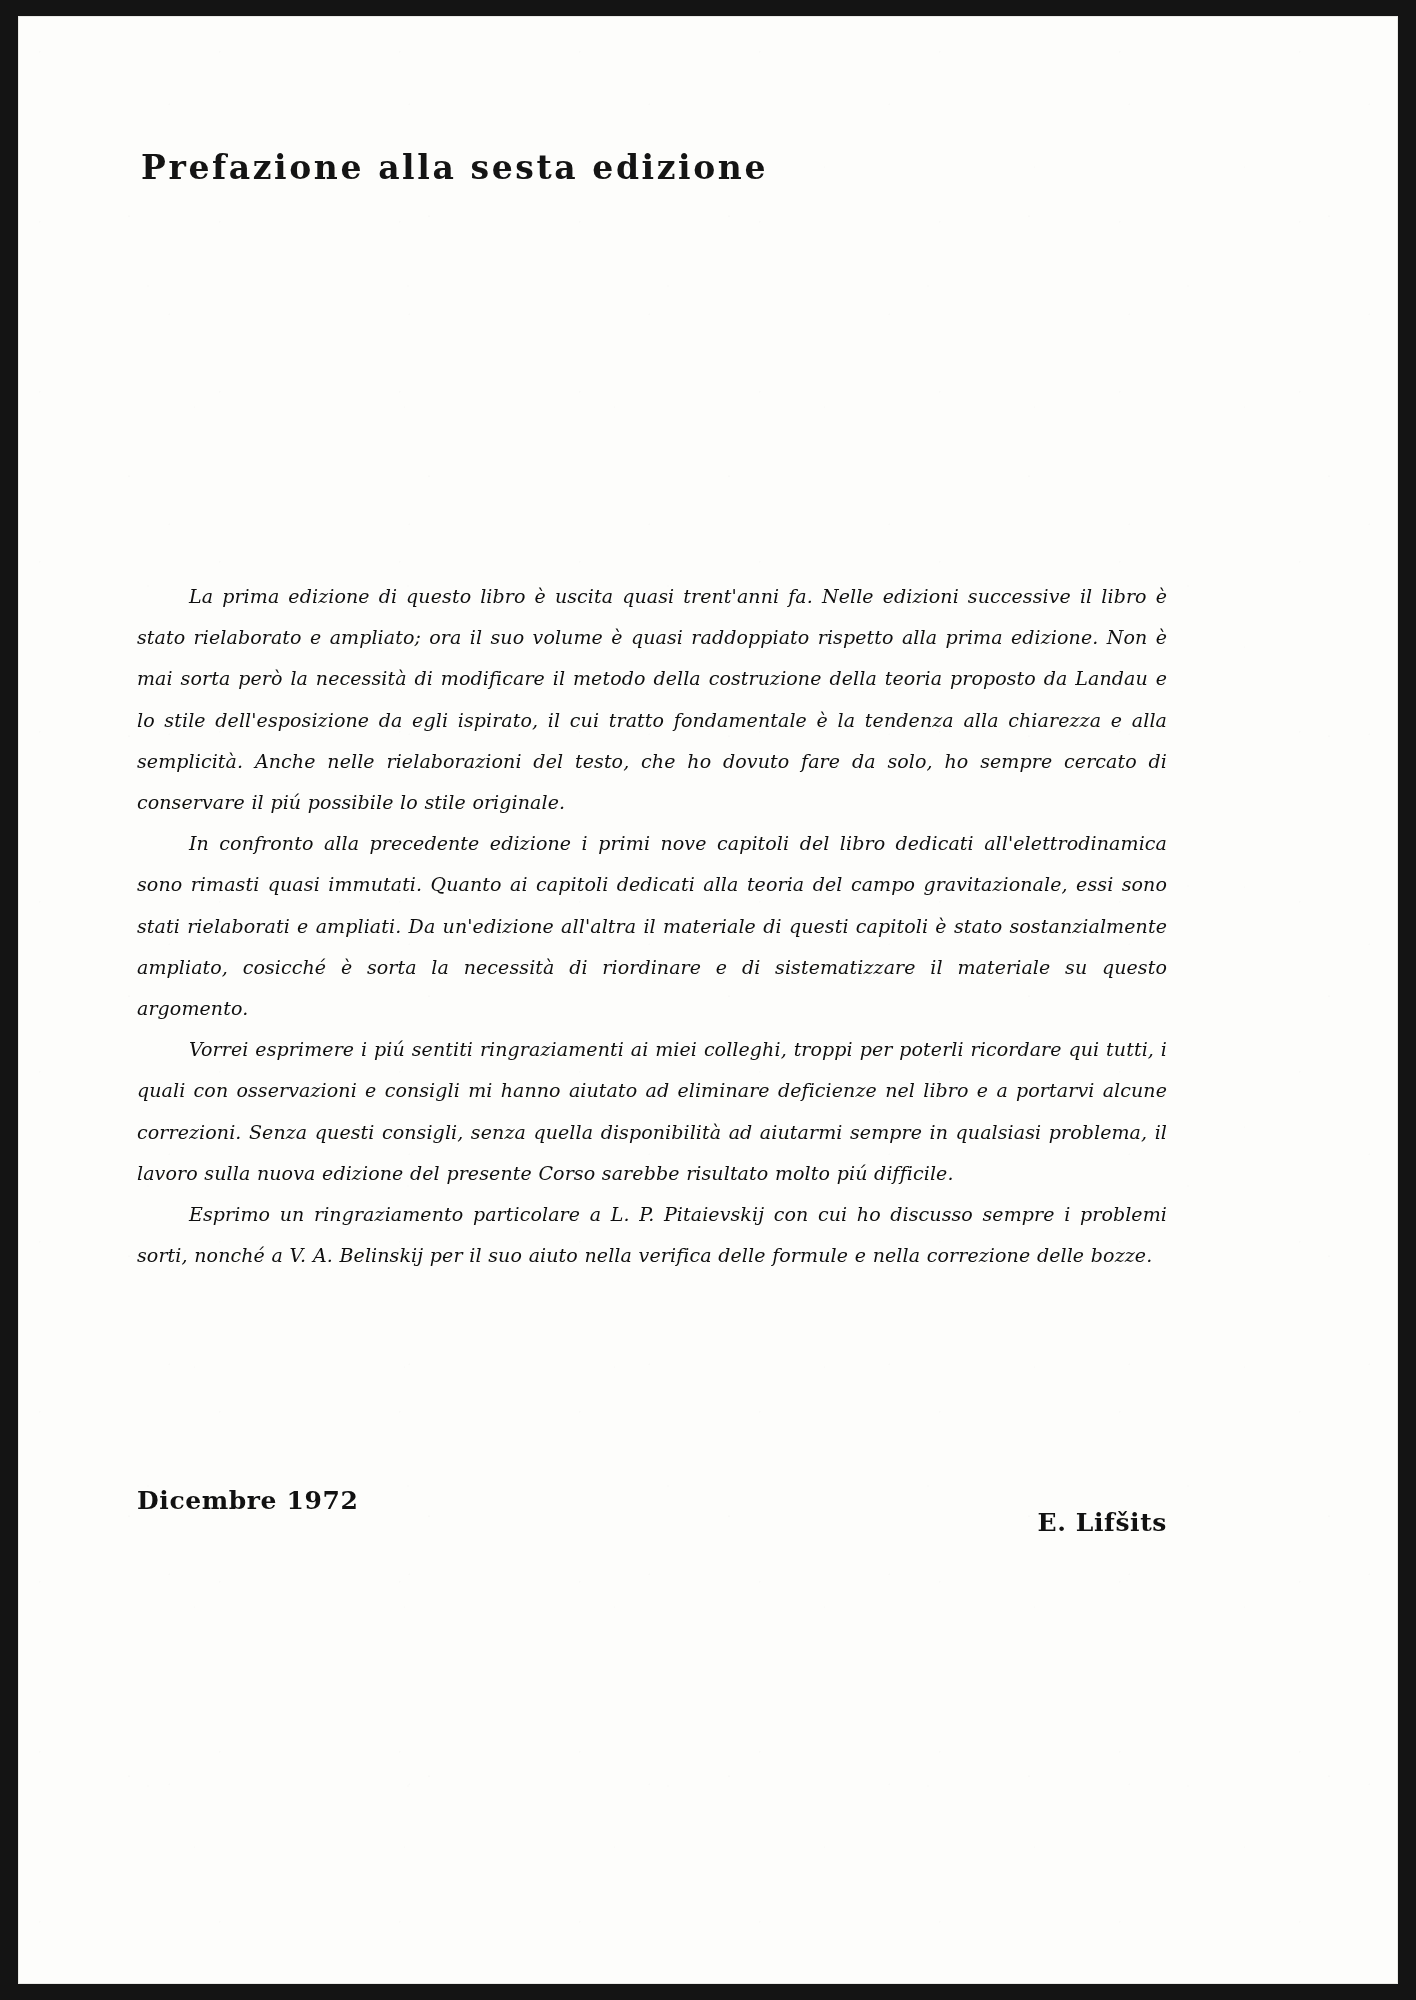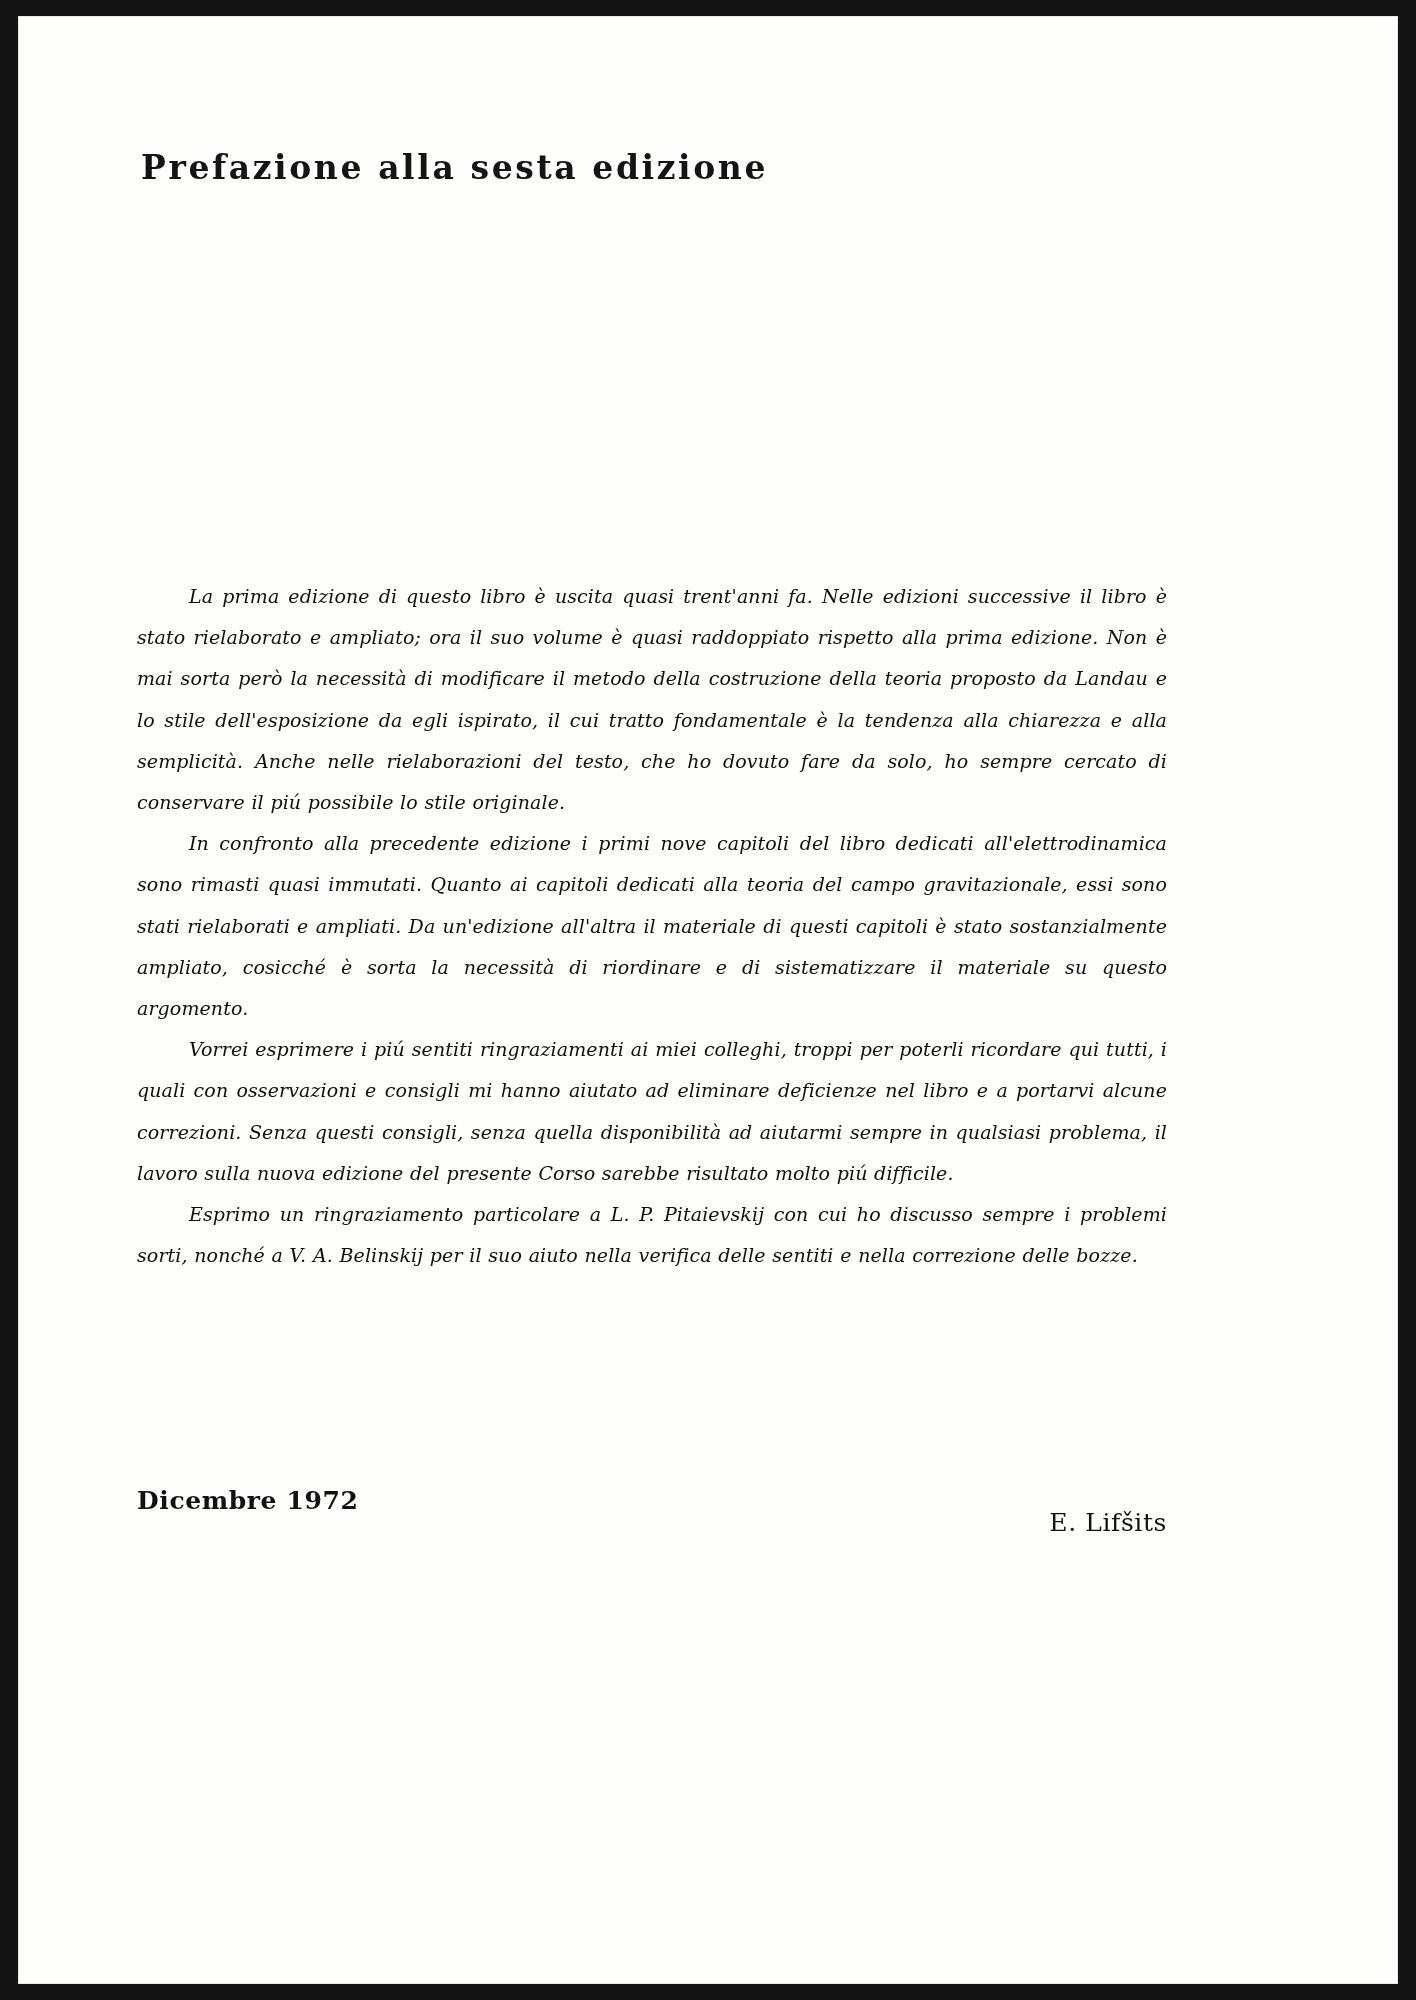--- a/index.html
+++ b/index.html
@@ -114,21 +114,21 @@
     color: #111;
     letter-spacing: 0.6px;
     white-space: nowrap;
   }
   .sig-author {
     position: absolute;
     right: 0;
     top: 22px;
     font-family: "DejaVu Serif", "Liberation Serif", serif;
     font-size: 25px;
-    font-weight: 400;
+    font-weight: 700;
     color: #111;
     letter-spacing: 0.6px;
     white-space: nowrap;
   }
 </style>
 </head>
 <body>
 
 <div class="scan-frame"></div>
 
@@ -136,21 +136,21 @@
   <div class="paper-noise"></div>
 
   <div class="content">
 
     <h1 class="page-title">Prefazione alla sesta edizione</h1>
 
     <div class="body-block">
       <p class="para">La prima edizione di questo libro è uscita quasi trent'anni fa. Nelle edizioni successive il libro è stato rielaborato e ampliato; ora il suo volume è quasi raddoppiato rispetto alla prima edizione. Non è mai sorta però la necessità di modificare il metodo della costruzione della teoria proposto da Landau e lo stile dell'esposizione da egli ispirato, il cui tratto fondamentale è la tendenza alla chiarezza e alla semplicità. Anche nelle rielaborazioni del testo, che ho dovuto fare da solo, ho sempre cercato di conservare il piú possibile lo stile originale.</p>
       <p class="para">In confronto alla precedente edizione i primi nove capitoli del libro dedicati all'elettrodinamica sono rimasti quasi immutati. Quanto ai capitoli dedicati alla teoria del campo gravitazionale, essi sono stati rielaborati e ampliati. Da un'edizione all'altra il materiale di questi capitoli è stato sostanzialmente ampliato, cosicché è sorta la necessità di riordinare e di sistematizzare il materiale su questo argomento.</p>
       <p class="para">Vorrei esprimere i piú sentiti ringraziamenti ai miei colleghi, troppi per poterli ricordare qui tutti, i quali con osservazioni e consigli mi hanno aiutato ad eliminare deficienze nel libro e a portarvi alcune correzioni. Senza questi consigli, senza quella disponibilità ad aiutarmi sempre in qualsiasi problema, il lavoro sulla nuova edizione del presente Corso sarebbe risultato molto piú difficile.</p>
-      <p class="para">Esprimo un ringraziamento particolare a L. P. Pitaievskij con cui ho discusso sempre i problemi sorti, nonché a V. A. Belinskij per il suo aiuto nella verifica delle sentiti e nella correzione delle bozze.</p>
+      <p class="para">Esprimo un ringraziamento particolare a L. P. Pitaievskij con cui ho discusso sempre i problemi sorti, nonché a V. A. Belinskij per il suo aiuto nella verifica delle formule e nella correzione delle bozze.</p>
     </div>
 
     <div class="sig-row">
       <span class="sig-date">Dicembre 1972</span>
       <span class="sig-author">E. Lifšits</span>
     </div>
 
   </div>
 </div>
 

